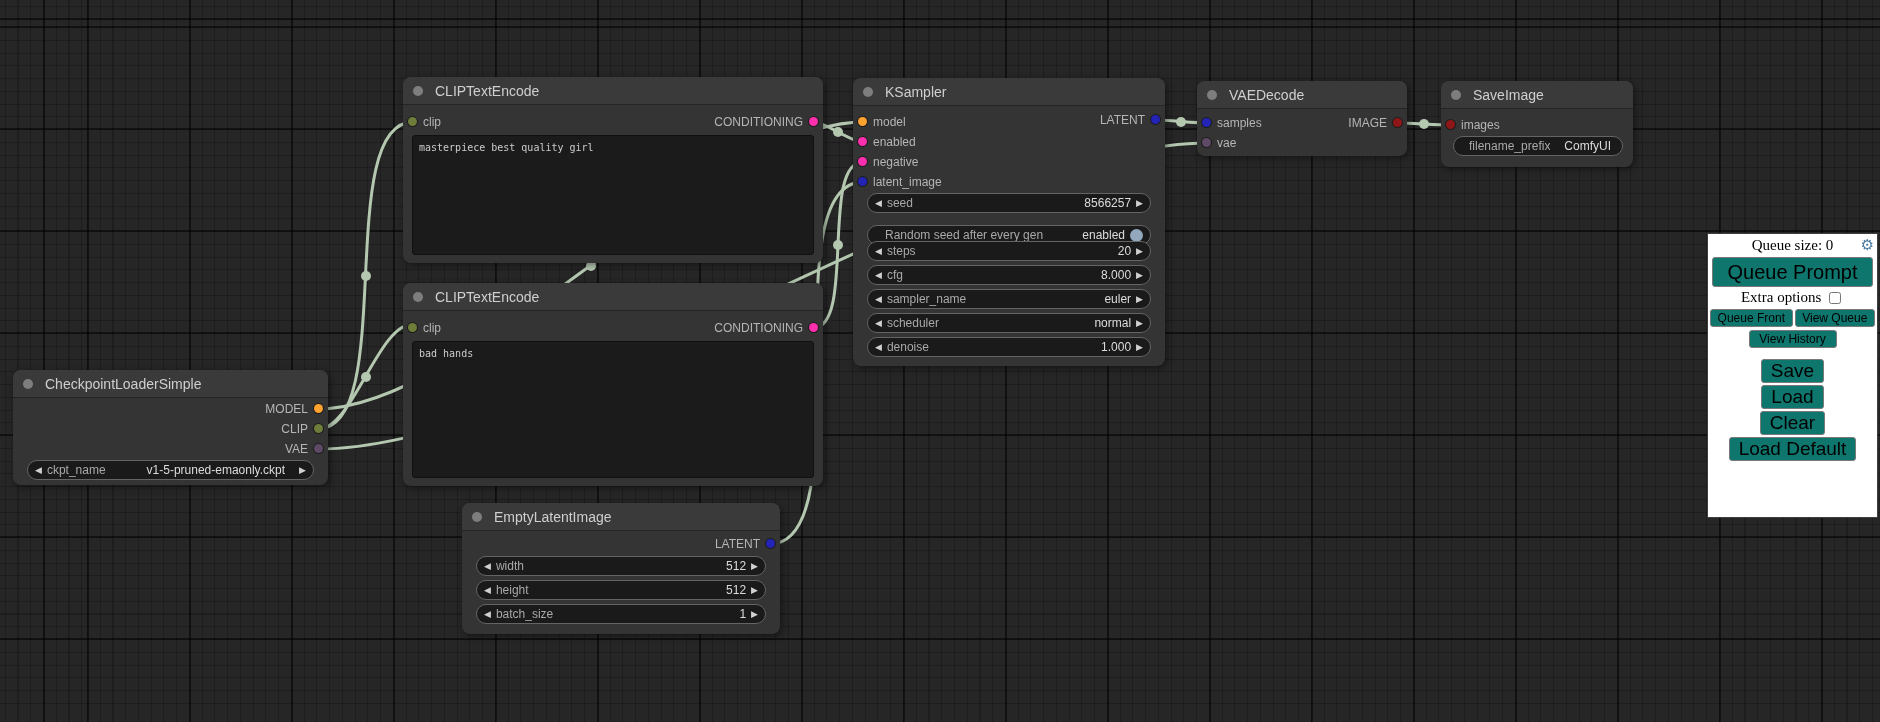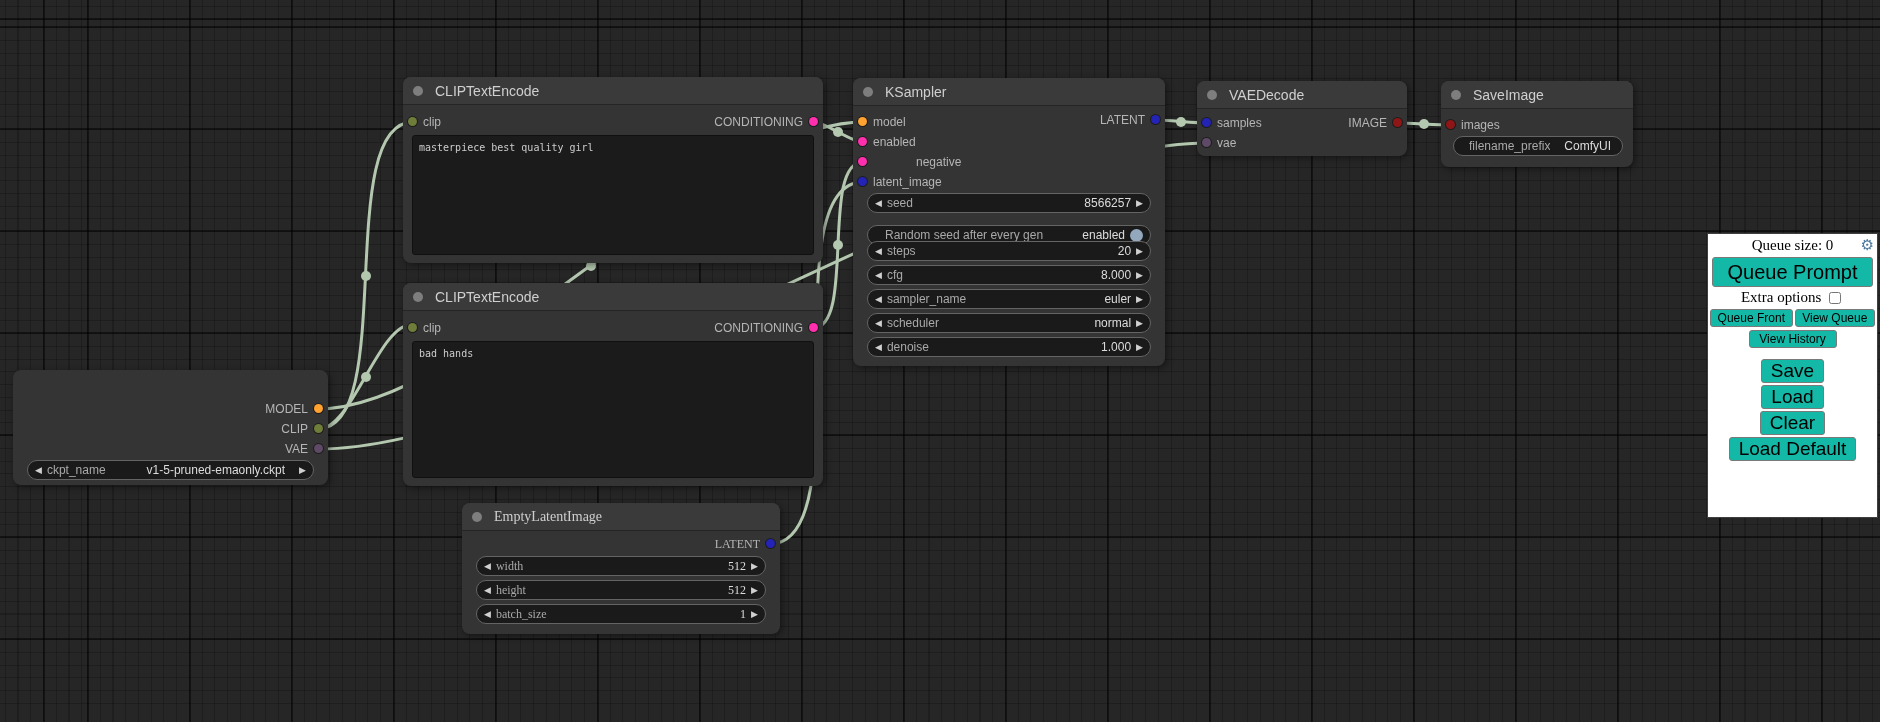--- a/index.html
+++ b/index.html
@@ -43,21 +43,21 @@
   .widget.togglew .tg{flex:0 0 auto;width:13px;height:13px;border-radius:50%;}
   .ta{position:absolute;left:9px;right:9px;background:#1b1b1b;border:1px solid #101010;
     border-radius:3px;color:#cccccc;font-family:"DejaVu Sans Mono",monospace;
     font-size:10px;padding:6px;resize:none;box-sizing:border-box;outline:none;}
   
   #menu{position:absolute;left:1707px;top:233px;width:171px;height:285px;z-index:3;
     background:#ffffff;border:1px solid #3f3f3f;box-sizing:border-box;color:#000;}
   .mrow1{position:relative;text-align:center;
     font-family:"Liberation Serif",serif;font-size:15px;padding-top:3px;height:18px;}
   #gear{position:absolute;right:3px;top:2px;font-size:15px;cursor:pointer;}
-  #menu button{background:#14b8a6;border:1px solid #7a7a7a;border-radius:3px;
+  #menu button{background:#0f766e;border:1px solid #7a7a7a;border-radius:3px;
     color:#000;font-family:"Liberation Sans",sans-serif;}
   #queue-prompt{display:block;margin:2px auto 2px;width:161px;height:30px;font-size:20px;}
   .mextra{text-align:center;font-family:"Liberation Serif",serif;font-size:15px;
     height:19px;margin-top:1px;}
   .mextra input{width:12px;height:12px;vertical-align:-2px;}
   .msmall{display:flex;gap:2px;margin:1px 2px 0;}
   .msmall button{flex:1 1 auto;height:18px;font-size:12px;padding:0;}
   #view-history{display:block;margin:3px auto 0;width:88px;height:18px;font-size:12px;text-align:center;}
   .mbig{display:block;margin:2px auto 0;height:24px;font-size:19px;padding:0 9px;}
   #save-btn{margin-top:11px;text-align:right;}
@@ -82,20 +82,24 @@
     <circle cx="591" cy="266" r="5" style="fill: rgb(180, 200, 176);"></circle>
     <circle cx="763" cy="296" r="5" style="fill: rgb(180, 200, 176);"></circle>
     <circle cx="838" cy="132" r="5" style="fill: rgb(180, 200, 176);"></circle>
     <circle cx="838" cy="245" r="5" style="fill: rgb(180, 200, 176);"></circle>
     <circle cx="817" cy="363" r="5" style="fill: rgb(180, 200, 176);"></circle>
     <circle cx="1181" cy="122" r="5" style="fill: rgb(180, 200, 176);"></circle>
     <circle cx="1424" cy="124" r="5" style="fill: rgb(180, 200, 176);"></circle>
   </svg>
 
   <div class="node" style="left:13px;top:370px;width:315px;height:115px;">
+    <div class="ntitle">
+      <span class="tdot"></span>
+      <span>CheckpointLoaderSimple</span>
+    </div>
     <div class="port out" style="top:32px;right:0;">
       <span class="plabel">MODEL</span>
       <span class="pdot" style="background-color: rgb(255, 162, 47);"></span>
     </div>
     <div class="port out" style="top:52px;right:0;">
       <span class="plabel">CLIP</span>
       <span class="pdot" style="background-color: rgb(111, 125, 58);"></span>
     </div>
     <div class="port out" style="top:72px;right:0;">
       <span class="plabel">VAE</span>
@@ -147,21 +151,21 @@
       <span>KSampler</span>
     </div>
     <div class="port in" style="top:37px;left:0;">
       <span class="pdot" style="background-color: rgb(255, 162, 47);"></span>
       <span class="plabel">model</span>
     </div>
     <div class="port in" style="top:57px;left:0;">
       <span class="pdot" style="background-color: rgb(255, 47, 174);"></span>
       <span class="plabel">enabled</span>
     </div>
-    <div class="port in" style="top:77px;left:0;padding-left:43px;">
+    <div class="port in" style="top:77px;left:0;">
       <span class="pdot" style="background-color: rgb(255, 47, 174);"></span>
       <span class="plabel">negative</span>
     </div>
     <div class="port in" style="top:97px;left:0;">
       <span class="pdot" style="background-color: rgb(35, 35, 181);"></span>
       <span class="plabel">latent_image</span>
     </div>
     <div class="port out" style="top:35px;right:0;">
       <span class="plabel">LATENT</span>
       <span class="pdot" style="background-color: rgb(35, 35, 181);"></span>
@@ -202,21 +206,21 @@
       <span class="arr">▶</span>
     </div>
     <div class="widget" style="top:259px;">
       <span class="arr">◀</span>
       <span class="wlabel">denoise</span>
       <span class="wvalue">1.000</span>
       <span class="arr">▶</span>
     </div>
   </div>
 
-  <div class="node" style="left:462px;top:503px;width:318px;height:131px;font-family:Liberation Serif, serif;">
+  <div class="node" style="left:462px;top:503px;width:318px;height:131px;">
     <div class="ntitle">
       <span class="tdot"></span>
       <span>EmptyLatentImage</span>
     </div>
     <div class="port out" style="top:34px;right:0;">
       <span class="plabel">LATENT</span>
       <span class="pdot" style="background-color: rgb(35, 35, 181);"></span>
     </div>
     <div class="widget" style="top:53px;">
       <span class="arr">◀</span>

